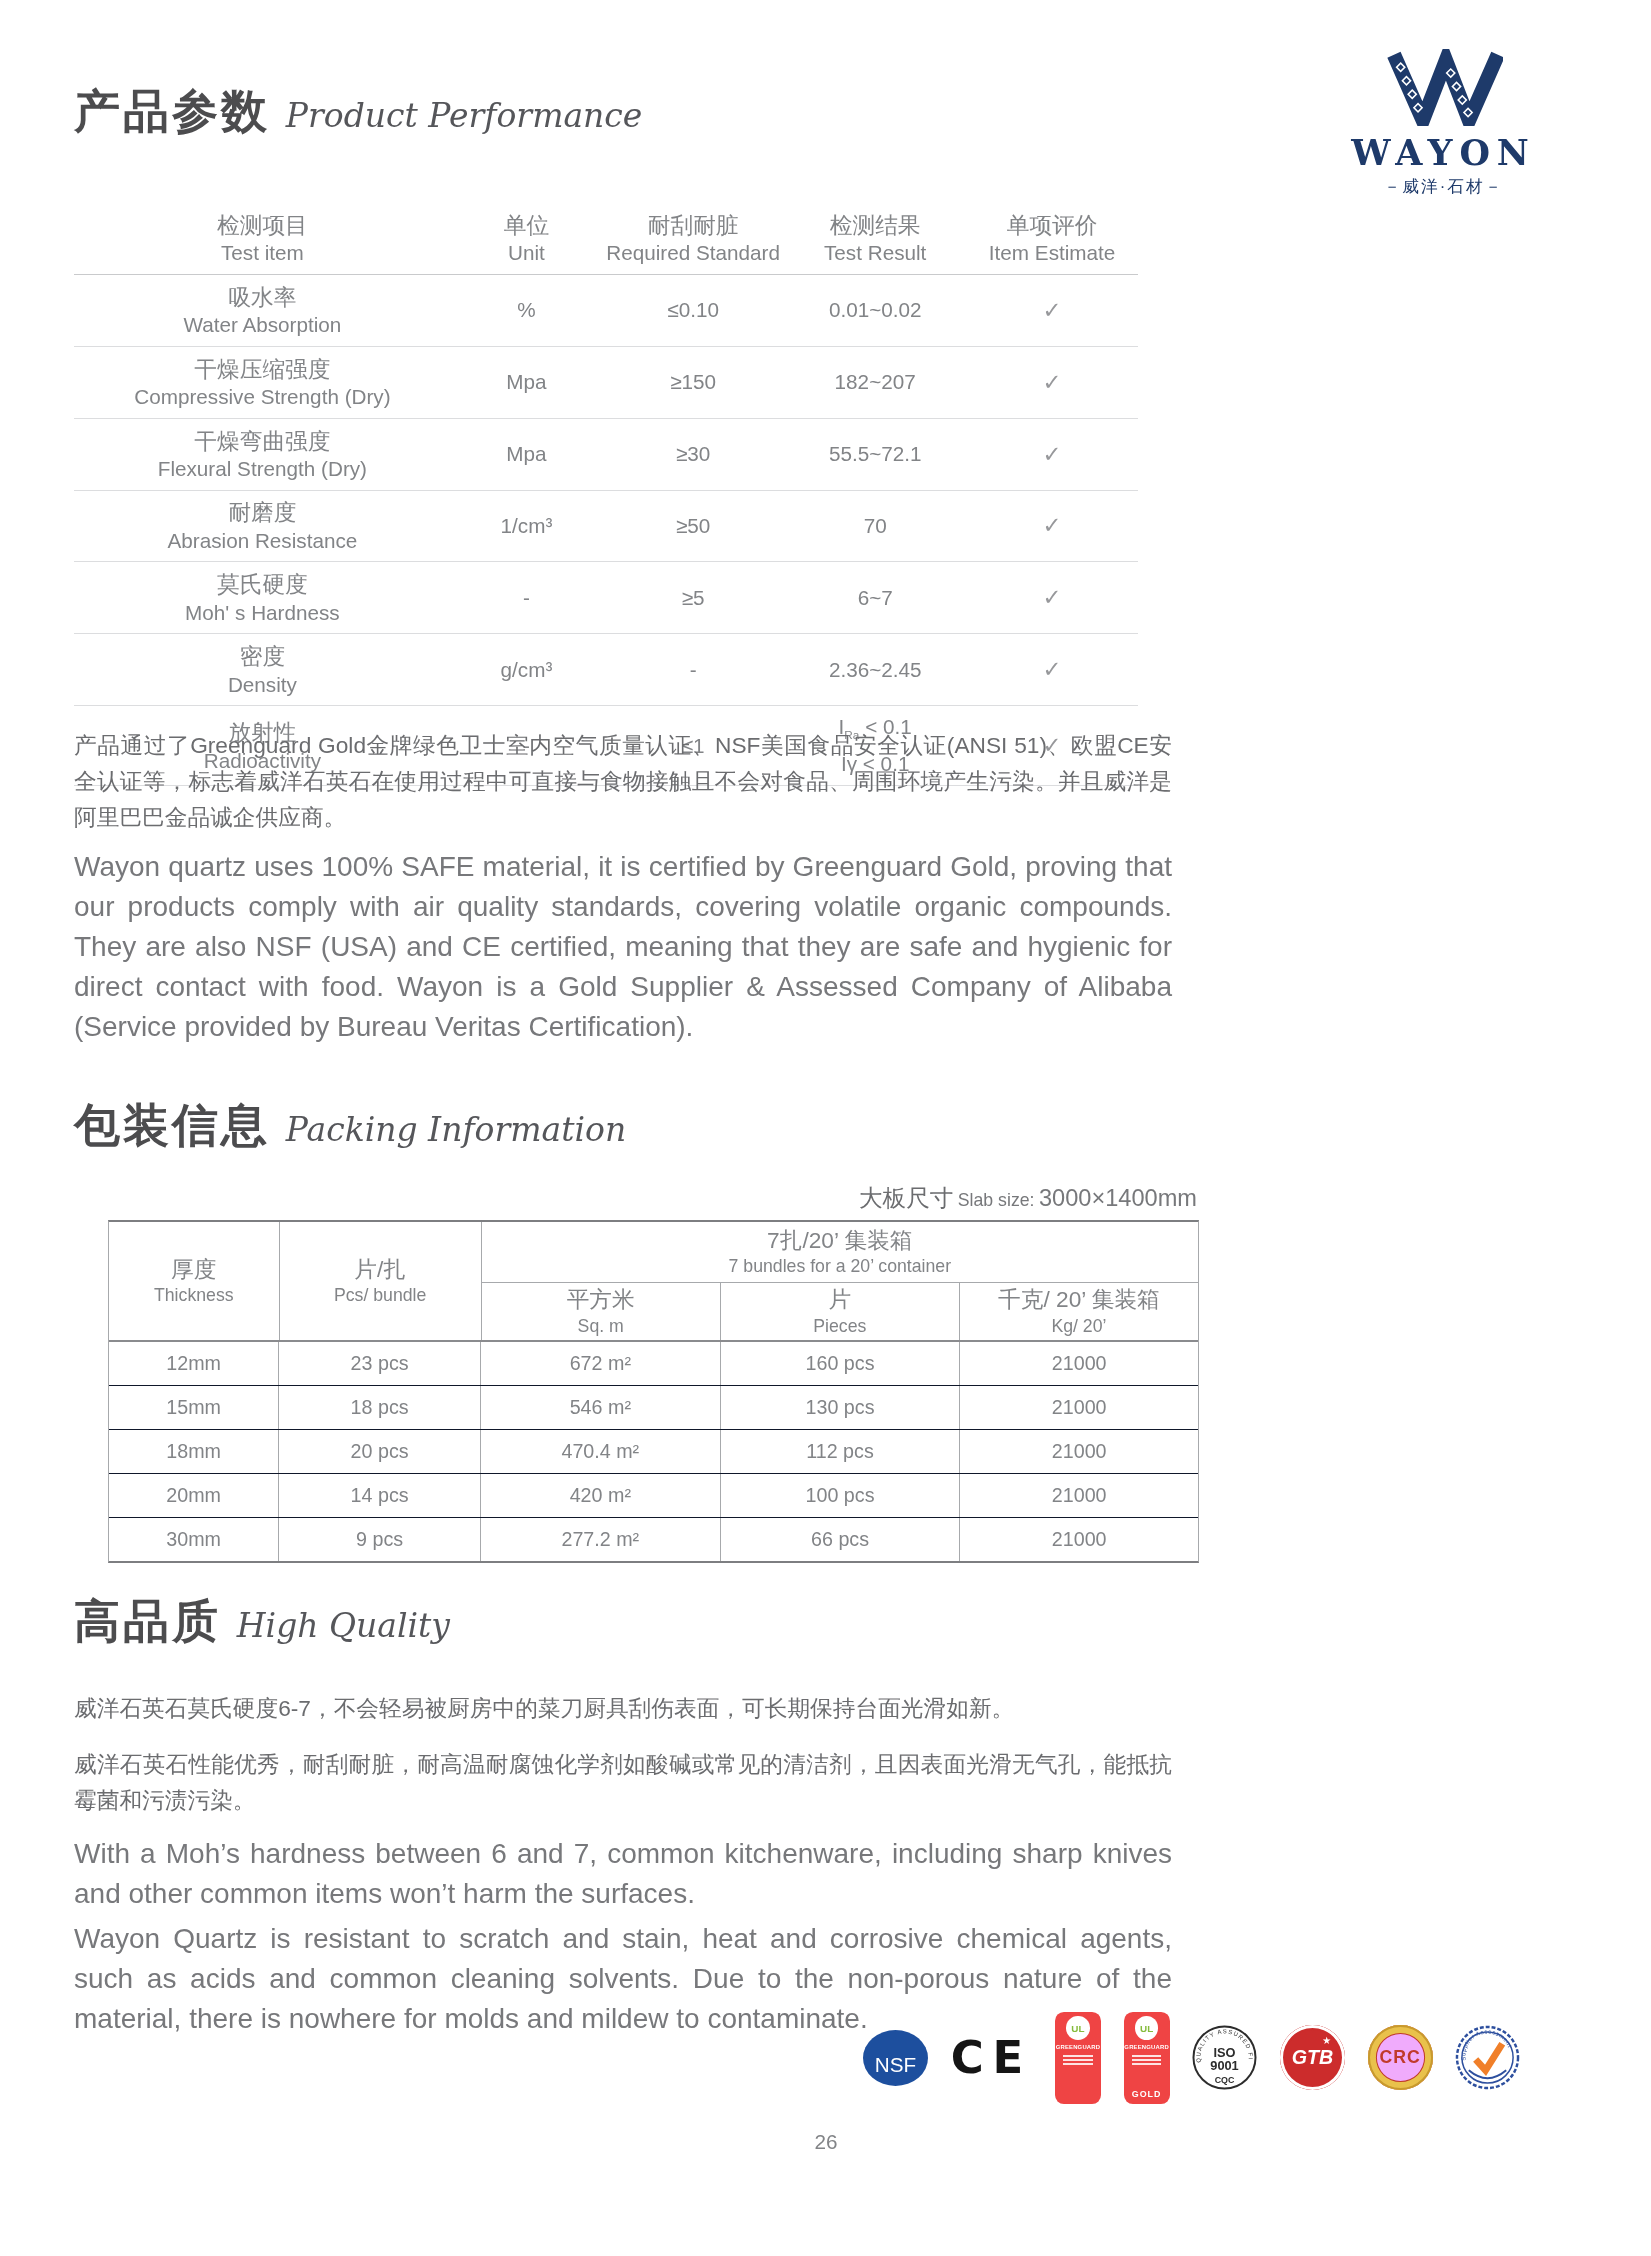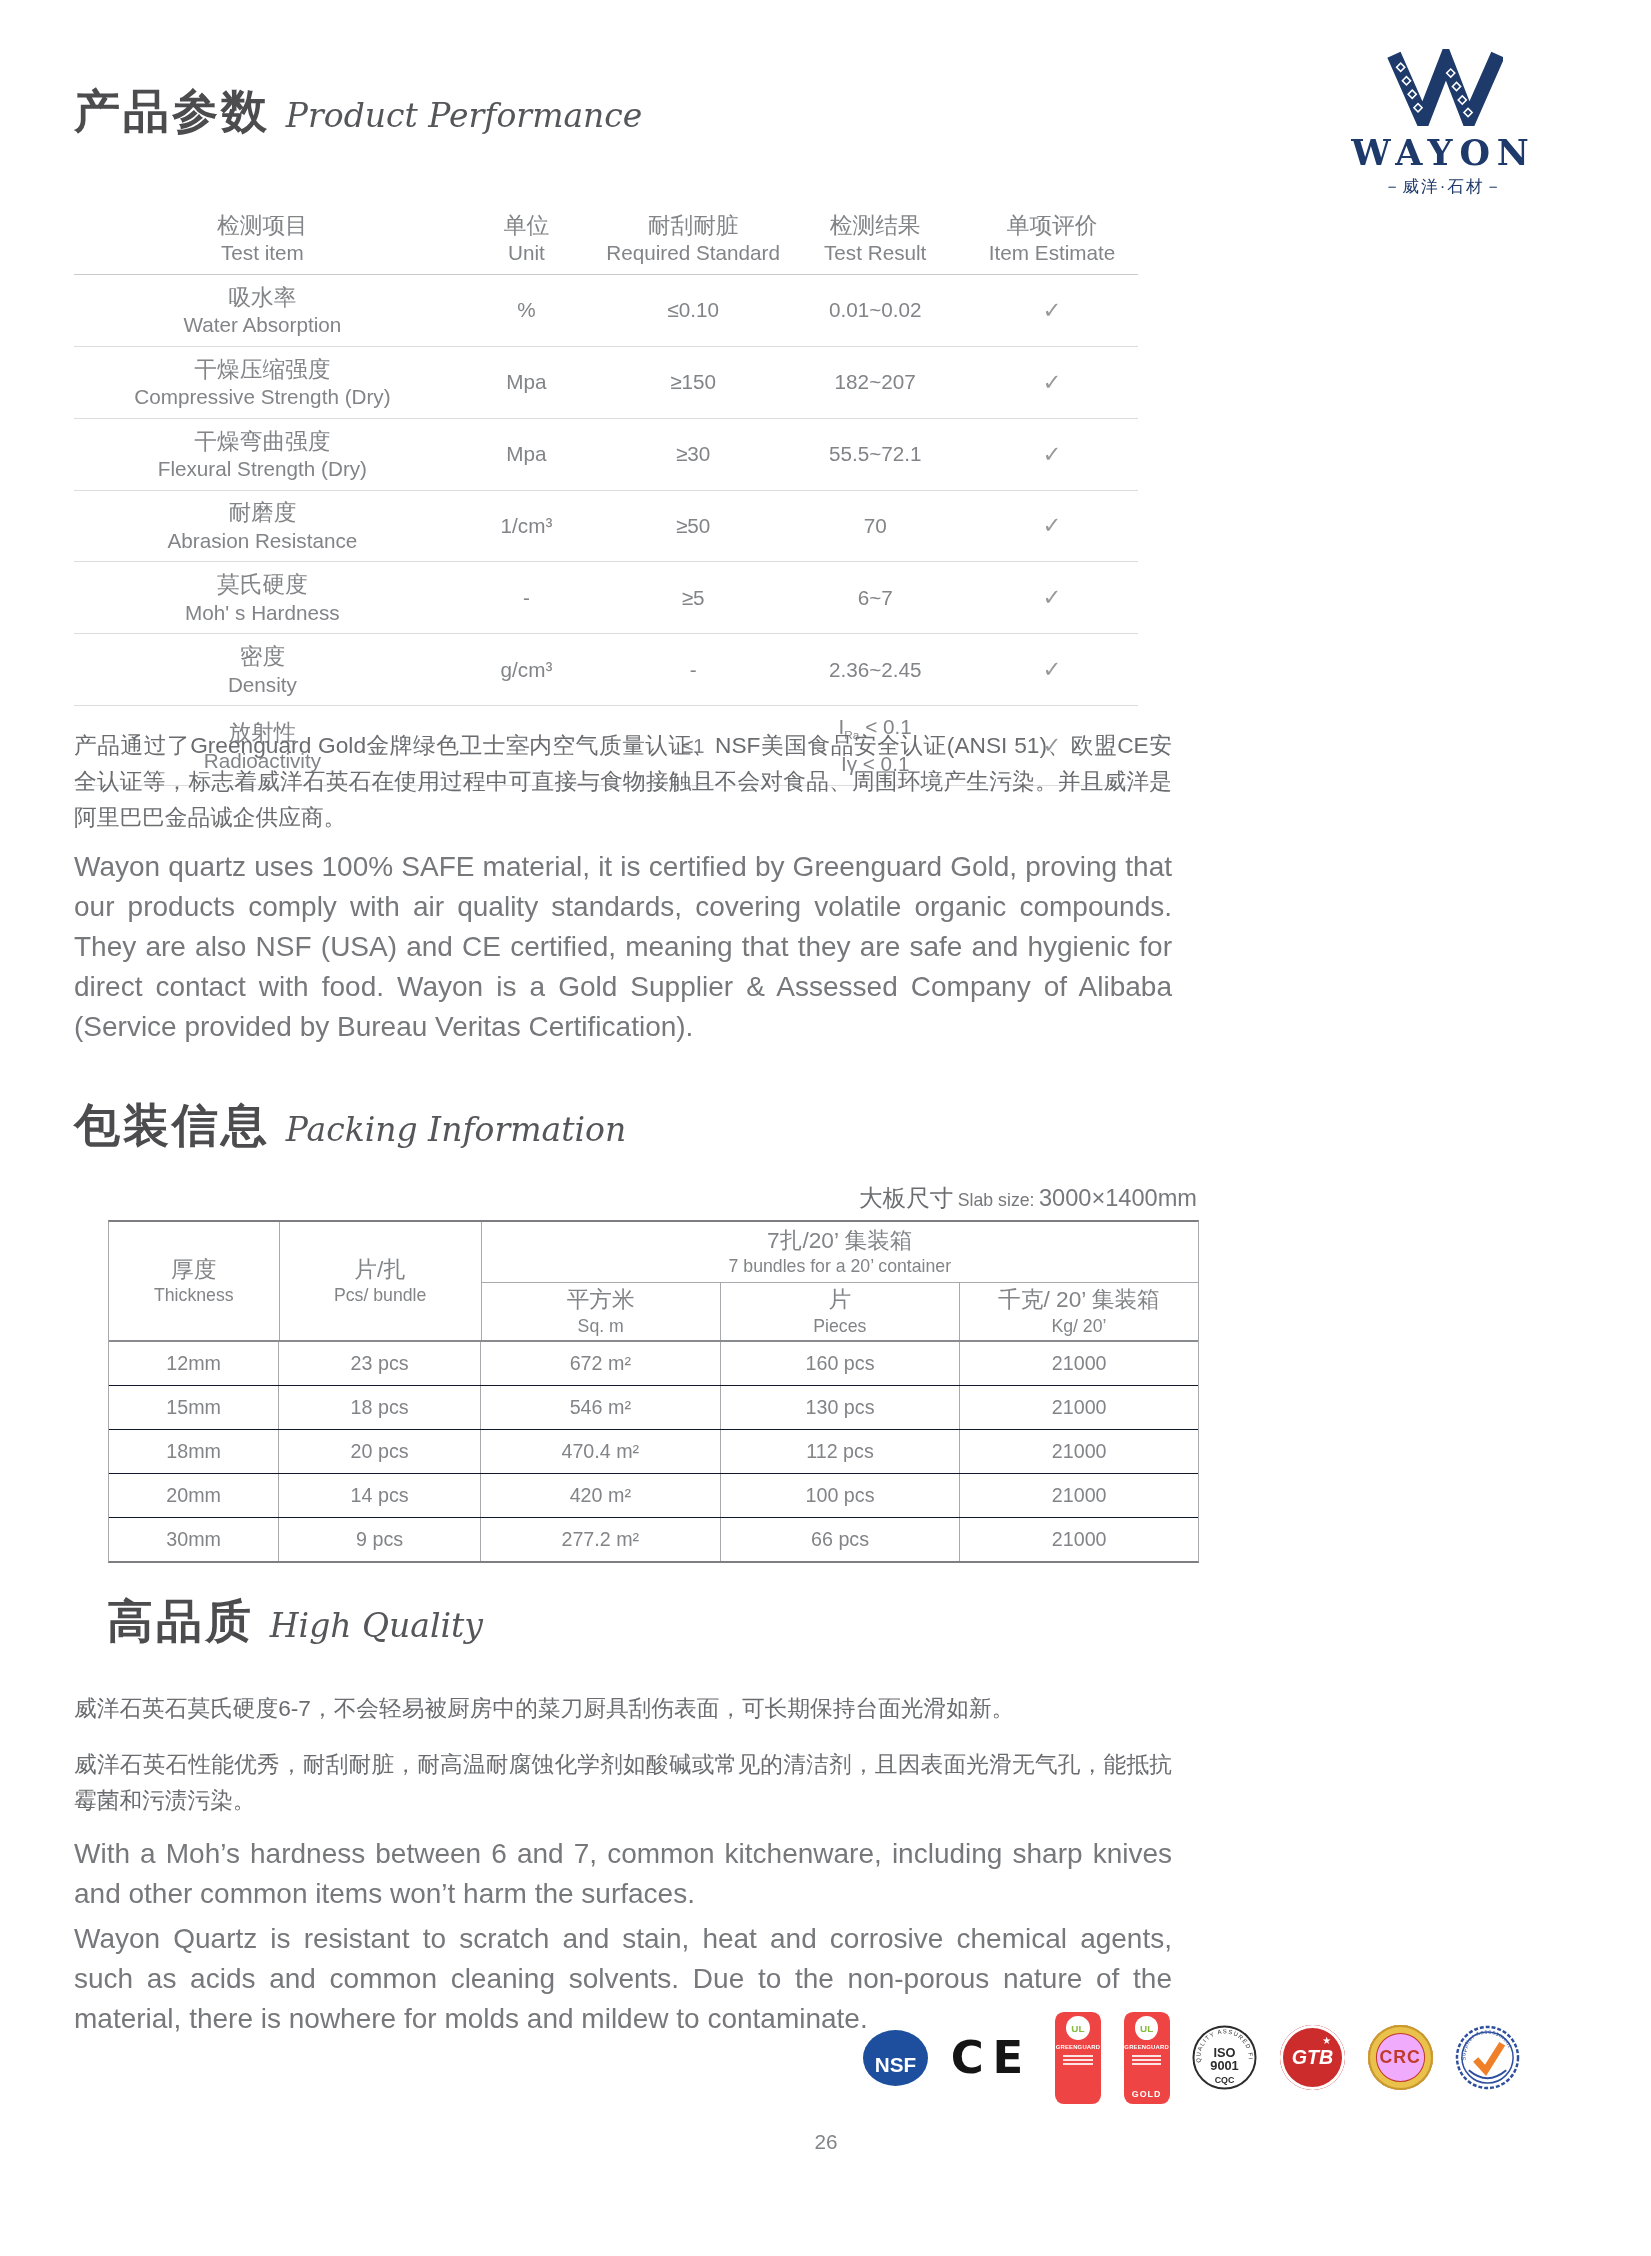--- a/index.html
+++ b/index.html
@@ -57,21 +57,21 @@
   .pk-body .pk-row{display:flex;height:43px;border-top:1px solid #0f172a;}
   .pk-body .pk-row:first-child{border-top:2px solid #8a8b8e;}
   .pk-cell{display:flex;align-items:center;justify-content:center;border-left:1px solid #a7a9ac;}
   .pk-cell:first-child{border-left:none;}
   .pkw0{width:15.6%;} .pkw1{width:18.5%;} .pkw2{width:22%;} .pkw3{width:22%;} .pkw4{width:21.9%;}
   
   .certs{position:absolute;left:863px;top:2008px;width:690px;height:99px;
          display:flex;align-items:center;gap:22.7px;}
   .badge-nsf{width:65px;height:56px;background:#1d4f9e;border-radius:50%;
              display:flex;align-items:center;justify-content:center;}
-  .badge-nsf span{color:#fff;font-weight:700;font-size:20.7px;letter-spacing:0px;margin-top:14px;}
+  .badge-nsf span{color:#fff;font-weight:400;font-size:20.7px;letter-spacing:0px;margin-top:14px;}
   .badge-ce{font-size:45px;font-weight:700;color:#151515;letter-spacing:8.9px;
             font-family:"DejaVu Sans",sans-serif;}
   .badge-gg{width:46px;height:92px;border-radius:8.9px;background:#ef4444;
             display:flex;flex-direction:column;align-items:center;padding-top:4.9px;box-sizing:border-box;}
   .gg-ul{width:23.6px;height:23.6px;background:#fff;border-radius:50%;display:flex;
          align-items:center;justify-content:center;color:#86bc3d;font-weight:700;font-size:9.9px;}
   .gg-name{color:#fff;font-weight:700;font-size:5.9px;margin-top:3.9px;letter-spacing:0.2px;}
   .gg-bars{width:29.6px;margin-top:3px;}
   .gg-bars i{display:block;height:2px;background:rgba(255,255,255,.85);margin:2px 0;}
   .gg-foot{color:#fff;font-weight:700;font-size:8.9px;margin-top:auto;margin-bottom:4.9px;letter-spacing:1px;}
@@ -289,21 +289,21 @@
         <div class="pk-row">
           <div class="pk-cell pkw0">30mm</div>
           <div class="pk-cell pkw1">9 pcs</div>
           <div class="pk-cell pkw2">277.2 m²</div>
           <div class="pk-cell pkw3">66 pcs</div>
           <div class="pk-cell pkw4">21000</div>
         </div>
       </div>
   </div>
 
-  <div class="sec-title" style="top:1591px;margin-left:33px;">
+  <div class="sec-title" style="top:1591px;">
     <span class="zh">高品质</span><span class="en">High Quality</span>
   </div>
   <div class="para zh" style="top:1690px;">威洋石英石莫氏硬度6-7，不会轻易被厨房中的菜刀厨具刮伤表面，可长期保持台面光滑如新。</div>
   <div class="para zh" style="top:1746px;">威洋石英石性能优秀，耐刮耐脏，耐高温耐腐蚀化学剂如酸碱或常见的清洁剂，且因表面光滑无气孔，能抵抗霉菌和污渍污染。</div>
   <div class="para en" style="top:1834px;">With a Moh’s hardness between 6 and 7, common kitchenware, including sharp knives and other common items won’t harm the surfaces.</div>
   <div class="para en" style="top:1919px;">Wayon Quartz is resistant to scratch and stain, heat and corrosive chemical agents, such as acids and common cleaning solvents. Due to the non-porous nature of the material, there is nowhere for molds and mildew to contaminate.</div>
 
   <div class="certs">
     <div class="badge-nsf">
       <span>NSF</span>

